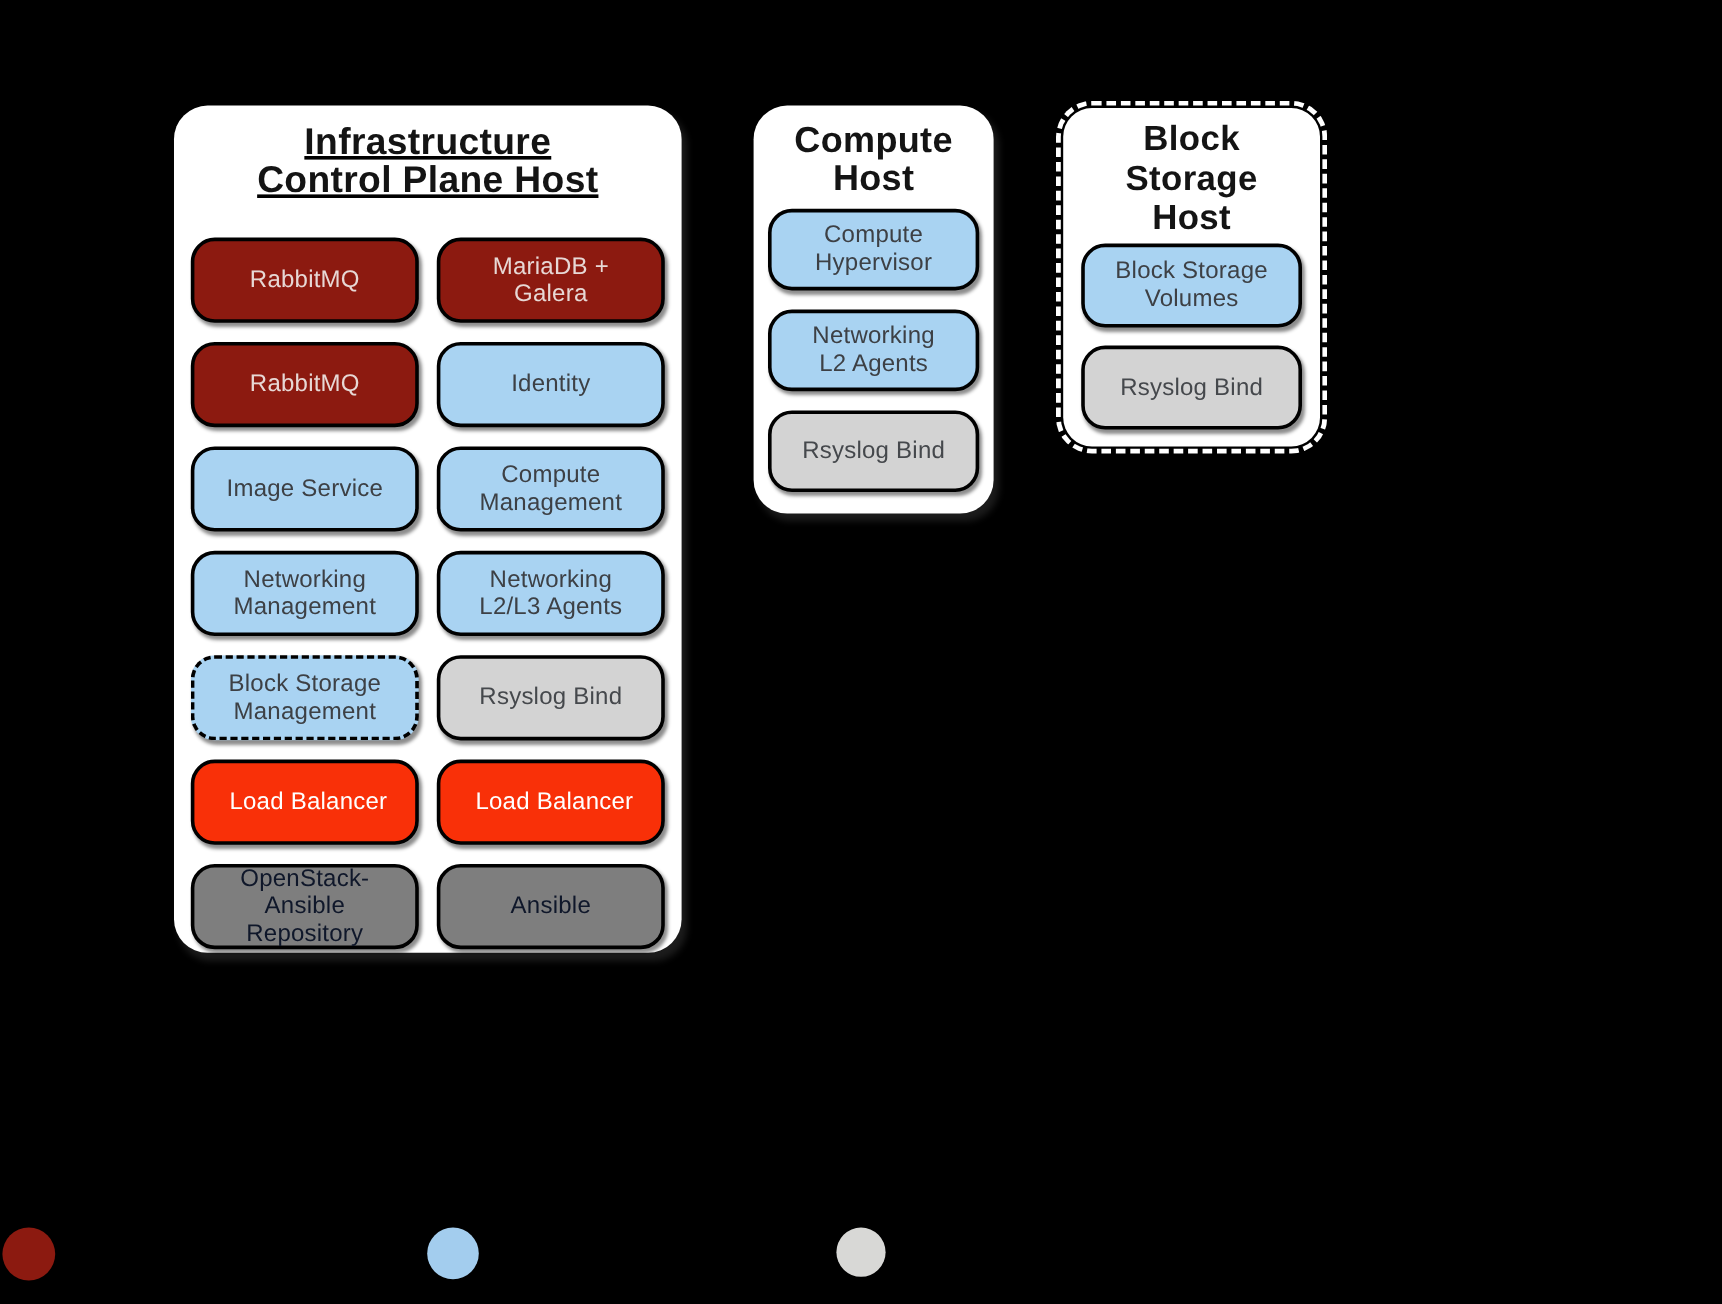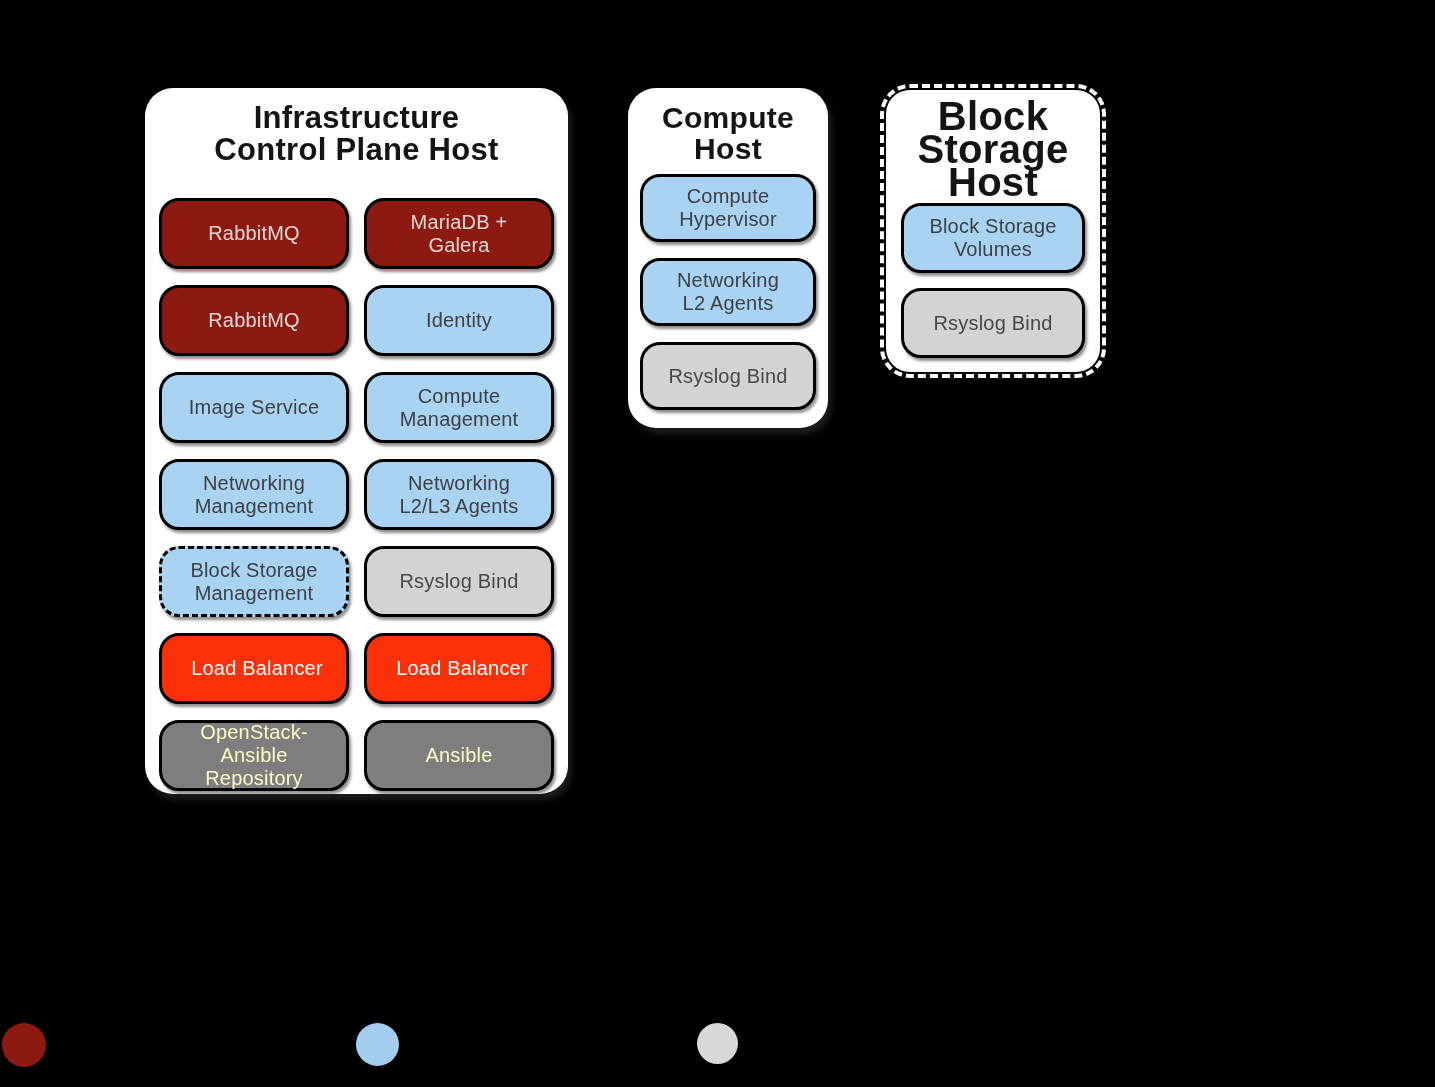--- a/index.html
+++ b/index.html
@@ -4,33 +4,33 @@
 <style>
   html,body{margin:0;padding:0;background:#000;}
   #stage{
     position:relative;width:1435px;height:1087px;background:var(--background,#000);
     overflow:hidden;font-family:"Liberation Sans",sans-serif;
   }
   .panel{
     position:absolute;background:var(--panel_bg,#fff);border-radius:28px;
     box-shadow:4px 6px 6px rgba(110,110,110,0.25);
   }
-  #panel-infra{left:145px;top:88px;width:423px;height:706px;}
+  #panel-infra{left:145px;top:88px;width:423px;height:706px;text-decoration:underline;}
   #panel-compute{left:628px;top:88px;width:200px;height:340px;}
   #panel-block{
     left:886px;top:90px;width:214px;height:282px;border-radius:24px;
     outline:4px dashed #fff;outline-offset:2px;box-shadow:none;
   }
   .panel-title{
     text-align:center;font-weight:bold;color:#141414;white-space:pre-line;
     letter-spacing:0.3px;
   }
   #panel-infra .panel-title{font-size:31px;line-height:32px;padding-top:14px;}
   #panel-compute .panel-title{font-size:30px;line-height:31px;padding-top:14px;}
-  #panel-block .panel-title{font-size:40px;line-height:33px;padding-top:10px;}
+  #panel-block .panel-title{font-size:29px;line-height:33px;padding-top:10px;}
   .grid-infra{
     position:absolute;left:14px;top:110px;width:395px;
     display:grid;grid-template-columns:1fr 1fr;column-gap:15px;row-gap:16px;
   }
   .stack{position:absolute;display:flex;flex-direction:column;}
   #panel-compute .stack{left:12px;right:12px;top:86px;gap:16px;}
   #panel-block .stack{left:15px;right:15px;top:113px;gap:15px;}
   .box{
     border-radius:20px;border:3px solid var(--box_border,#000);
     display:flex;align-items:center;justify-content:center;text-align:center;
@@ -40,21 +40,21 @@
   }
   .grid-infra .box{height:71px;}
   #panel-compute .box{height:68px;}
   #panel-block .box{height:70px;}
   .box .lbl{white-space:pre-line;}
   .box.dashed{border-style:dashed;border-width:3px;}
   .c-darkred{background:var(--dark_red);color:#e7d8d5;}
   .c-blue{background:var(--light_blue);color:#3d4045;}
   .c-lightgray{background:var(--light_gray);color:#45484c;text-align:center;}
   .c-brightred{background:var(--bright_red);color:#ffffff;padding-left:12px;}
-  .c-darkgray{background:var(--dark_gray);color:#fef9c3;}
+  .c-darkgray{background:var(--dark_gray);color:#0f172a;}
   .dot{position:absolute;border-radius:50%;}
   #legend-dot-darkred{left:2px;top:1023px;width:44px;height:44px;}
   #legend-dot-blue{left:356px;top:1023px;width:43px;height:43px;}
   #legend-dot-gray{left:697px;top:1023px;width:41px;height:41px;}
 </style>
 </head>
 <body>
 
 <div id="stage">
 

